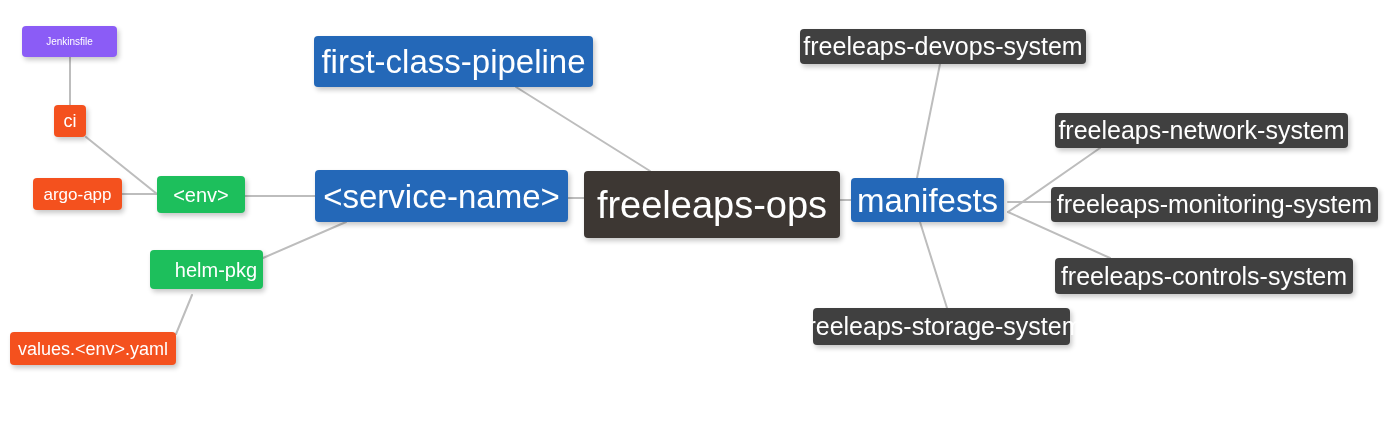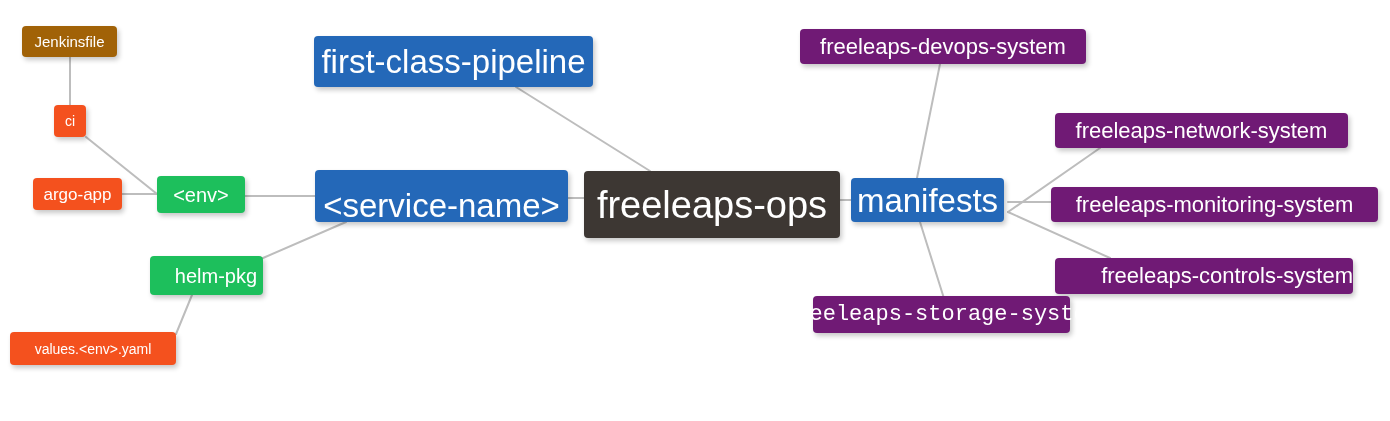--- a/index.html
+++ b/index.html
@@ -28,25 +28,25 @@
     justify-content: center;
     border-radius: 4px;
     color: #ffffff;
     white-space: nowrap;
     line-height: 1;
     box-shadow: 2px 3px 5px rgba(0,0,0,0.22);
     user-select: none;
   }
   .lvl-root   { background: #3d3733; font-size: 38px; align-items: center; }
   .lvl-blue   { background: #2468b8; font-size: 33px; }
-  .lvl-green  { background: #701a75; font-size: 22px; }
+  .lvl-green  { background: #404040; font-size: 25px; }
   .lvl-green-sm { background: #1dbf5c; font-size: 20px; }
   .lvl-red    { background: #f4511e; font-size: 17px; }
-  .lvl-red-xs { background: #f4511e; font-size: 14px; }
-  .lvl-orange { background: #a16207; font-size: 15px; }
+  .lvl-red-xs { background: #f4511e; font-size: 18px; }
+  .lvl-orange { background: #8b5cf6; font-size: 10px; }
 </style>
 </head>
 <body>
 
 <div id="canvas">
   <svg id="edges" viewBox="0 0 1390 421" xmlns="http://www.w3.org/2000/svg">
       <line x1="70" y1="57" x2="70" y2="105" stroke="#bdbdbd" stroke-width="2" stroke-linecap="round"></line>
       <line x1="86" y1="137" x2="157" y2="194" stroke="#bdbdbd" stroke-width="2" stroke-linecap="round"></line>
       <line x1="122" y1="194" x2="157" y2="194" stroke="#bdbdbd" stroke-width="2" stroke-linecap="round"></line>
       <line x1="245" y1="196" x2="315" y2="196" stroke="#bdbdbd" stroke-width="2" stroke-linecap="round"></line>
@@ -67,47 +67,47 @@
       </div>
       <div class="node lvl-red-xs" style="left: 54px; top: 105px; width: 32px; height: 32px;">
         <span>ci</span>
       </div>
       <div class="node lvl-red" style="left: 33px; top: 178px; width: 89px; height: 32px; align-items: center;">
         <span>argo-app</span>
       </div>
       <div class="node lvl-green-sm" style="left: 157px; top: 176px; width: 88px; height: 37px;">
         <span>&lt;env&gt;</span>
       </div>
-      <div class="node lvl-green-sm" style="left: 150px; top: 256px; width: 113px; height: 39px; padding-left: 19px;">
+      <div class="node lvl-green-sm" style="left: 150px; top: 250px; width: 113px; height: 39px; padding-left: 19px;">
         <span>helm-pkg</span>
       </div>
       <div class="node lvl-red-xs" style="left: 10px; top: 332px; width: 166px; height: 33px;">
         <span>values.&lt;env&gt;.yaml</span>
       </div>
       <div class="node lvl-blue" style="left: 314px; top: 36px; width: 279px; height: 51px; justify-content: center;">
         <span>first-class-pipeline</span>
       </div>
-      <div class="node lvl-blue" style="left: 315px; top: 170px; width: 253px; height: 52px; align-items: flex-end;">
+      <div class="node lvl-blue" style="left: 315px; top: 170px; width: 253px; height: 52px;">
         <span>&lt;service-name&gt;</span>
       </div>
       <div class="node lvl-root" style="left: 584px; top: 171px; width: 256px; height: 67px;">
         <span>freeleaps-ops</span>
       </div>
       <div class="node lvl-blue" style="left: 851px; top: 178px; width: 153px; height: 44px;">
         <span>manifests</span>
       </div>
       <div class="node lvl-green" style="left: 800px; top: 29px; width: 286px; height: 35px;">
         <span>freeleaps-devops-system</span>
       </div>
       <div class="node lvl-green" style="left: 1055px; top: 113px; width: 293px; height: 35px;">
         <span>freeleaps-network-system</span>
       </div>
       <div class="node lvl-green" style="left: 1051px; top: 187px; width: 327px; height: 35px;">
         <span>freeleaps-monitoring-system</span>
       </div>
-      <div class="node lvl-green" style="left: 1055px; top: 258px; width: 298px; height: 36px; justify-content: flex-end;">
+      <div class="node lvl-green" style="left: 1055px; top: 258px; width: 298px; height: 36px;">
         <span>freeleaps-controls-system</span>
       </div>
-      <div class="node lvl-green" style="left: 813px; top: 296px; width: 257px; height: 37px; font-family: Liberation Mono, monospace;">
+      <div class="node lvl-green" style="left: 813px; top: 308px; width: 257px; height: 37px;">
         <span>freeleaps-storage-system</span>
       </div>
     </div>
 </div>
 
 </body></html>

